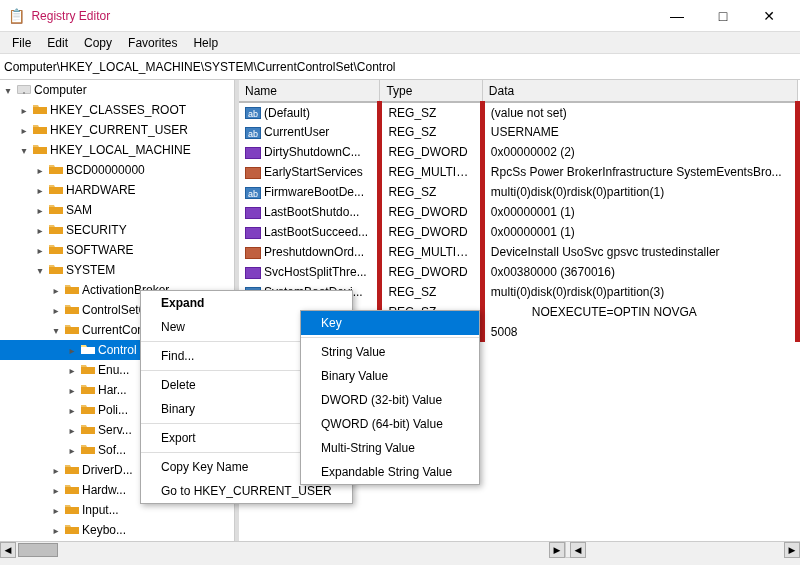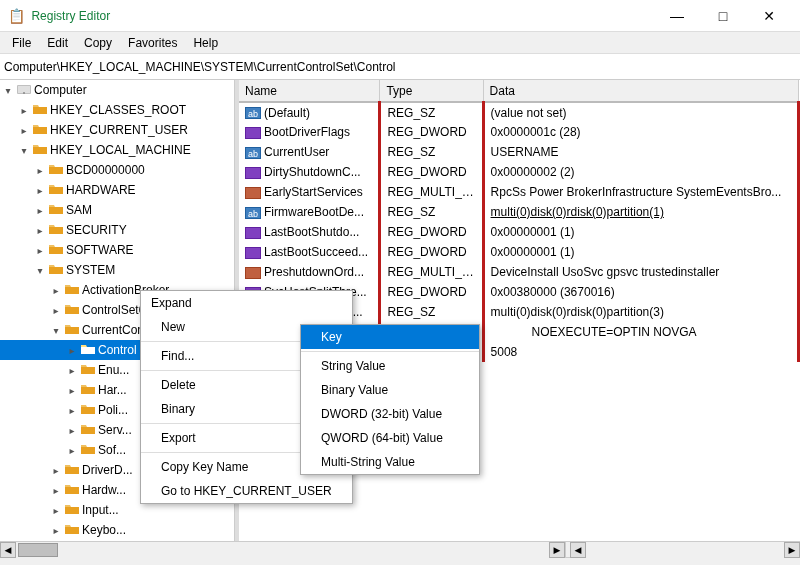--- a/index.html
+++ b/index.html
@@ -23,21 +23,21 @@
       border-bottom: 1px solid #ddd;
       justify-content: space-between;
     }
     #title-left {
       display: flex;
       align-items: center;
       gap: 6px;
     }
     #title-text {
       font-size: 12px;
-      color: #15803d;
+      color: #be185d;
       text-align: right;
     }
     #title-controls {
       display: flex;
       gap: 0;
     }
     .title-btn {
       width: 46px;
       height: 32px;
       display: flex;
@@ -147,21 +147,21 @@
       border-right: 1px solid #ccc;
       border-bottom: 2px solid #bbb;
       font-weight: normal;
       white-space: nowrap;
     }
     #registry-table tbody tr {
       height: 20px;
     }
     #registry-table tbody td {
       padding: 1px 6px;
-      border-right: 3px solid #b91c1c;
+      border-right: 5px solid #b91c1c;
       white-space: nowrap;
       overflow: hidden;
       text-overflow: ellipsis;
       max-width: 0;
     }
 
     
     #status-bar {
       height: 24px;
       background: #f0f0f0;
@@ -195,21 +195,21 @@
       font-size: 12px;
     }
     .ctx-item {
       padding: 5px 20px;
       cursor: pointer;
       display: flex;
       align-items: center;
       justify-content: space-between;
       white-space: nowrap;
     }
-    .ctx-item.bold { font-weight: normal; padding-left: 10px; }
+    .ctx-item.bold { font-weight: bold; }
     .ctx-separator {
       height: 1px;
       background: #ddd;
       margin: 2px 0;
     }
     .ctx-arrow {
       margin-left: 20px;
       font-size: 10px;
     }
 
@@ -502,43 +502,38 @@
             </tr>
         </thead>
         <tbody id="table-body">
 
         <tr>
               <td style="max-width: 180px;"><span style="display:inline-block;width:16px;height:12px;background:#4080c0;border:1px solid #2060a0;margin-right:3px;vertical-align:middle;font-size:9px;color:#fff;text-align:center;line-height:12px;">ab</span>(Default)</td>
               <td style="max-width: 100px;">REG_SZ</td>
               <td style="max-width: 350px;">(value not set)</td>
             </tr>
             <tr>
-              <td style="max-width: 180px;"><span style="display:inline-block;width:16px;height:12px;background:#8040c0;border:1px solid #6020a0;margin-right:3px;vertical-align:middle;"></span>BootDriverFlags</td>
-              <td style="max-width: 100px;">REG_DWORD</td>
-              <td style="max-width: 350px;">0x0000001c (28)</td>
-            </tr>
-            <tr>
               <td style="max-width: 180px;"><span style="display:inline-block;width:16px;height:12px;background:#4080c0;border:1px solid #2060a0;margin-right:3px;vertical-align:middle;font-size:9px;color:#fff;text-align:center;line-height:12px;">ab</span>CurrentUser</td>
               <td style="max-width: 100px;">REG_SZ</td>
               <td style="max-width: 350px;">USERNAME</td>
             </tr>
             <tr>
               <td style="max-width: 180px;"><span style="display:inline-block;width:16px;height:12px;background:#8040c0;border:1px solid #6020a0;margin-right:3px;vertical-align:middle;"></span>DirtyShutdownC...</td>
               <td style="max-width: 100px;">REG_DWORD</td>
               <td style="max-width: 350px;">0x00000002 (2)</td>
             </tr>
             <tr>
               <td style="max-width: 180px;"><span style="display:inline-block;width:16px;height:12px;background:#c06040;border:1px solid #a04020;margin-right:3px;vertical-align:middle;"></span>EarlyStartServices</td>
               <td style="max-width: 100px;">REG_MULTI_SZ</td>
               <td style="max-width: 350px;">RpcSs Power BrokerInfrastructure SystemEventsBro...</td>
             </tr>
             <tr>
               <td style="max-width: 180px; margin-left: 40px;"><span style="display:inline-block;width:16px;height:12px;background:#4080c0;border:1px solid #2060a0;margin-right:3px;vertical-align:middle;font-size:9px;color:#fff;text-align:center;line-height:12px;">ab</span>FirmwareBootDe...</td>
               <td style="max-width: 100px;">REG_SZ</td>
-              <td style="max-width: 350px; text-decoration: underline;">multi(0)disk(0)rdisk(0)partition(1)</td>
+              <td style="max-width: 350px;">multi(0)disk(0)rdisk(0)partition(1)</td>
             </tr>
             <tr>
               <td style="max-width: 180px;"><span style="display:inline-block;width:16px;height:12px;background:#8040c0;border:1px solid #6020a0;margin-right:3px;vertical-align:middle;"></span>LastBootShutdo...</td>
               <td style="max-width: 100px;">REG_DWORD</td>
               <td style="max-width: 350px;">0x00000001 (1)</td>
             </tr>
             <tr>
               <td style="max-width: 180px; margin-left: 10px;"><span style="display:inline-block;width:16px;height:12px;background:#8040c0;border:1px solid #6020a0;margin-right:3px;vertical-align:middle;"></span>LastBootSucceed...</td>
               <td style="max-width: 100px;">REG_DWORD</td>
               <td style="max-width: 350px;">0x00000001 (1)</td>
@@ -616,22 +611,23 @@
         <span>Export</span>
       </div>
       <div class="ctx-separator"></div>
       <div class="ctx-item">
         <span>Copy Key Name</span>
       </div>
       <div class="ctx-item">
         <span>Go to HKEY_CURRENT_USER</span>
       </div>
     </div>
-    <div class="submenu" style="top: 324px; left: 300px;">
+    <div class="submenu" style="top: 310px; left: 300px;">
       <div class="sub-item highlighted">Key</div>
       <div class="sub-separator"></div>
       <div class="sub-item">String Value</div>
       <div class="sub-item">Binary Value</div>
       <div class="sub-item">DWORD (32-bit) Value</div>
       <div class="sub-item">QWORD (64-bit) Value</div>
       <div class="sub-item">Multi-String Value</div>
+      <div class="sub-item">Expandable String Value</div>
     </div>
   </div>
 
 </body></html>

